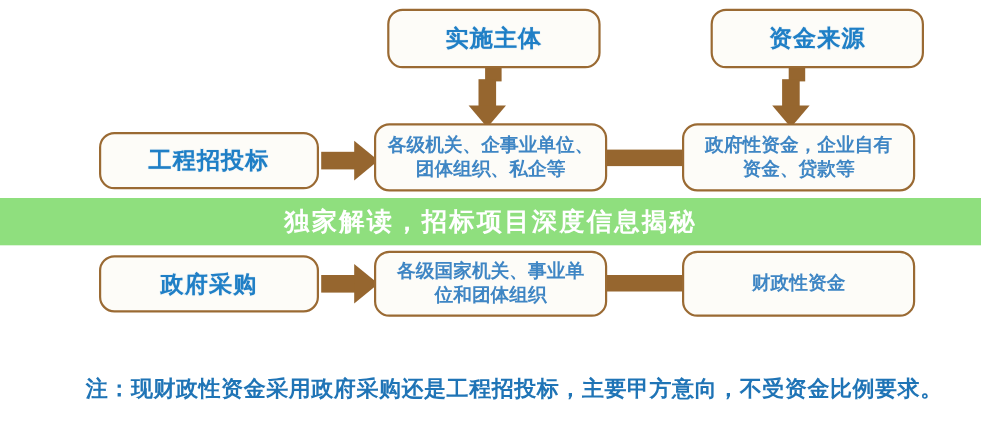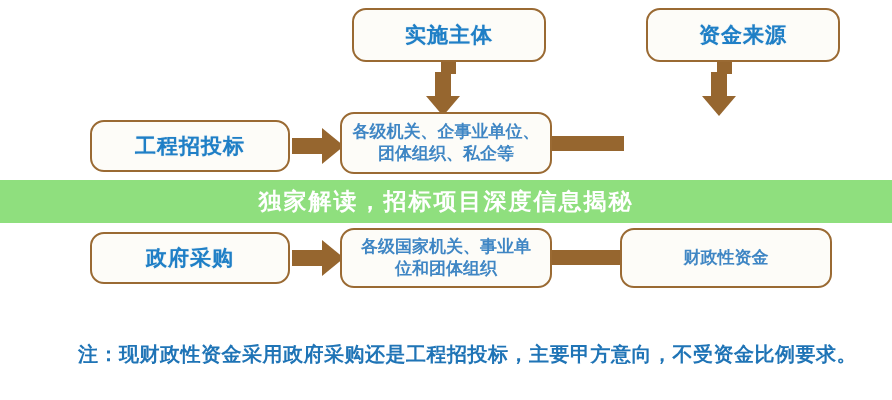--- a/index.html
+++ b/index.html
@@ -226,20 +226,26 @@
   <div class="node" id="box-gov-detail">
     <div class="node-body">
       <span>各级国家机关、事业单</span><br>
       <span>位和团体组织</span>
     </div>
   </div>
 
   <div class="conn conn-bar-h" id="bar-impl-to-fund"></div>
   <div class="conn conn-bar-h" id="bar-gov-to-fiscal"></div>
 
+  <div class="node" id="box-fund-detail">
+    <div class="node-body">
+      <span>政府性资金，企业自有</span><br>
+      <span>资金、贷款等</span>
+    </div>
+  </div>
 
   <div class="node" id="box-fiscal-fund">
     <div class="node-body">
       <span>财政性资金</span>
     </div>
   </div>
 
   <div id="note">注：现财政性资金采用政府采购还是工程招投标，主要甲方意向，不受资金比例要求。</div>
 
   <div id="banner">

